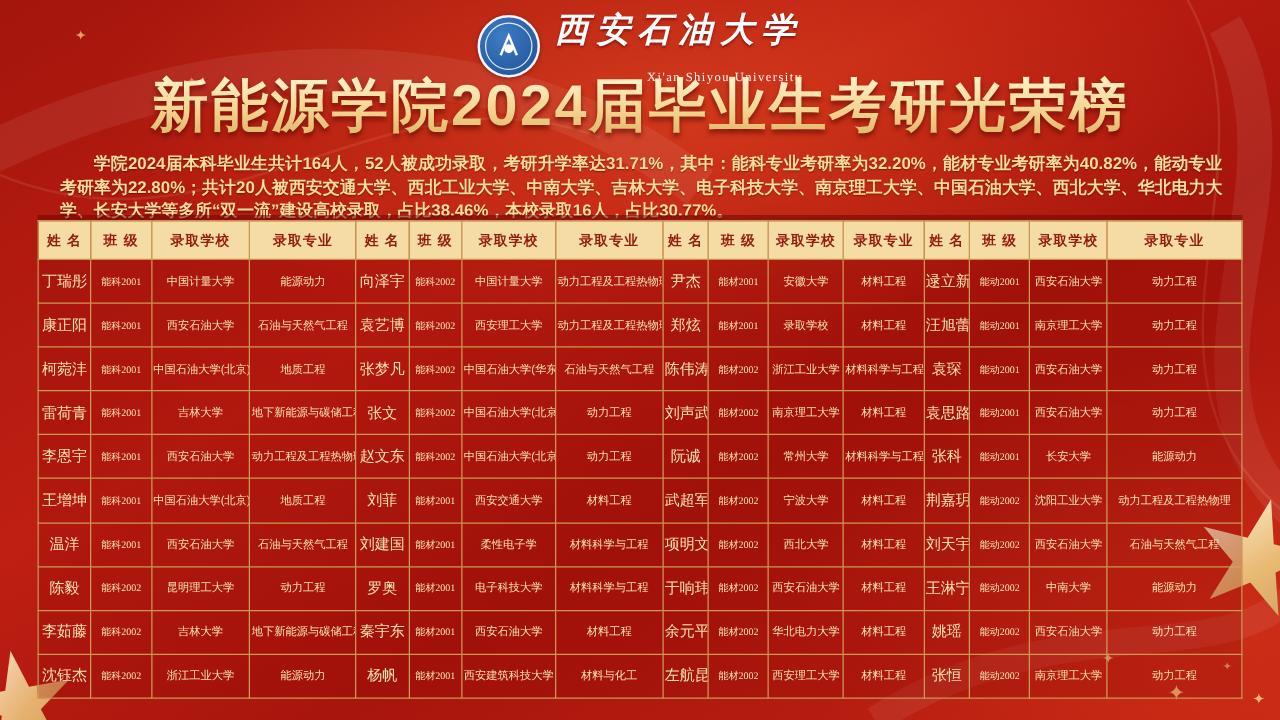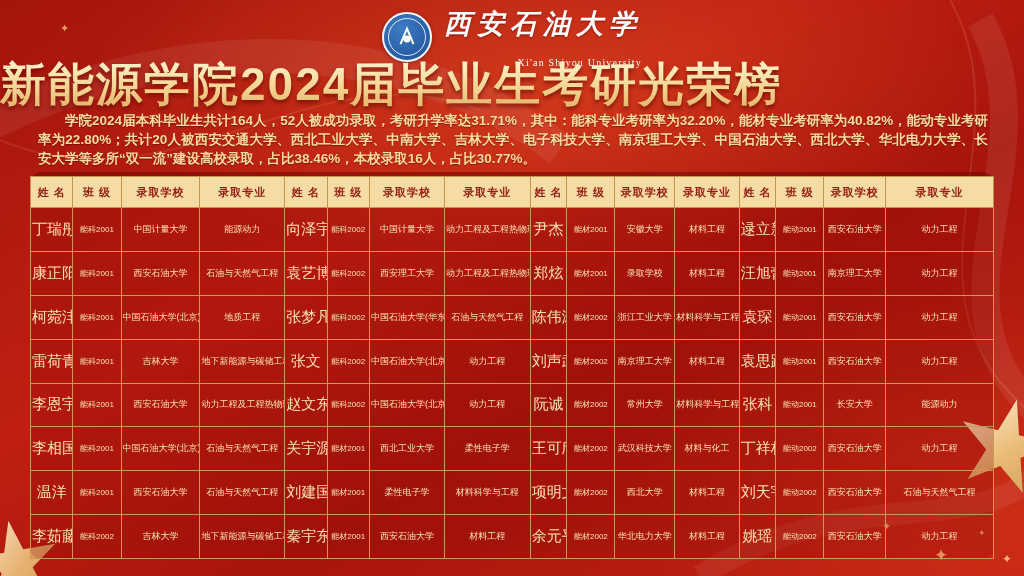--- a/index.html
+++ b/index.html
@@ -19,39 +19,39 @@
 
   .brand{position:absolute;top:6px;left:0;right:0;display:flex;justify-content:center;align-items:center;gap:12px;}
   .logo{width:46px;height:46px;border-radius:50%;background:radial-gradient(circle at 38% 32%,#3d7cc4,#1d4f96);
     border:2px solid #f2f6ff;display:flex;align-items:center;justify-content:center;position:relative;box-shadow:0 1px 4px rgba(60,0,0,.4);}
   .logo::after{content:"";position:absolute;inset:4px;border-radius:50%;border:1px solid rgba(255,255,255,.85);}
   .brand-text{display:flex;flex-direction:column;align-items:flex-end;}
   .uni-cn{color:#ffffff;font-size:27px;font-weight:bold;font-style:italic;letter-spacing:6px;
     text-shadow:0 1px 2px rgba(80,0,0,.5);font-family:"Liberation Serif","DejaVu Serif",serif;}
   .uni-en{color:#ffffff;font-size:10px;letter-spacing:1.2px;margin-top:15px;font-family:Liberation Serif, serif;}
 
-  .title{position:absolute;top:54px;left:0;right:0;margin:0;text-align:left;
+  .title{position:absolute;top:54px;left:0;right:0;margin:0;text-align:center;
     font-size:46px;font-weight:bold;letter-spacing:2px;
     background:linear-gradient(180deg,#fdf0c4 15%,#f3d490 55%,#dca95c 100%);
     -webkit-background-clip:text;background-clip:text;color:transparent;
     filter:drop-shadow(0 3px 2px rgba(90,8,2,.65));}
 
-  .intro{position:absolute;top:112px;left:38px;right:36px;margin:0;
+  .intro{position:absolute;top:112px;left:38px;right:36px;margin:10px;
     color:#f9dd9d;font-size:13.5px;font-weight:bold;line-height:1.4;
     text-align:justify;text-indent:2em;text-shadow:0 1px 1px rgba(80,0,0,.5);}
 
   .table-wrap{position:absolute;left:30px;right:30px;top:176px;bottom:17px;
-    background:rgba(140,10,5,.18);box-shadow:0 -4px 0 rgba(110,8,4,.55);border-radius:12px;}
+    background:rgba(140,10,5,.18);box-shadow:0 -4px 0 rgba(110,8,4,.55);}
   table.roll{width:100%;height:100%;border-collapse:collapse;table-layout:fixed;}
   .roll th{background:#f5dba4;color:#951c10;font-weight:bold;font-size:11px;
     border:1px solid #c8934f;height:30px;padding:0;letter-spacing:1px;}
   .roll td{border:1px solid #cd9754;color:#f8e3b0;font-size:9px;text-align:center;
     padding:0 1px;white-space:nowrap;overflow:hidden;background:rgba(150,12,6,.12);}
-  .roll td.col-class{font-size:8px;letter-spacing:0;}
-  .roll td.col-name{font-size:15px;}
+  .roll td.col-class{font-size:8px;letter-spacing:0;font-family:Liberation Serif, serif;}
+  .roll td.col-name{font-size:12px;}
 </style>
 </head>
 <body>
 
 <div class="poster">
 
   <svg class="decor-svg" viewBox="0 0 1024 576" xmlns="http://www.w3.org/2000/svg">
     <path d="M-60 150 C 180 10, 420 40, 560 150" stroke="rgba(255,255,255,0.07)" stroke-width="34" fill="none"></path>
     <path d="M-40 120 C 160 240, 300 40, 480 110" stroke="rgba(255,230,180,0.10)" stroke-width="2" fill="none"></path>
     <path d="M980 20 C 1060 160, 900 320, 1060 430" stroke="rgba(255,255,255,0.08)" stroke-width="28" fill="none"></path>
@@ -210,70 +210,106 @@
             <td class="col-name">阮诚</td>
             <td class="col-class">能材2002</td>
             <td class="col-school">常州大学</td>
             <td class="col-major">材料科学与工程</td>
             <td class="col-name">张科</td>
             <td class="col-class">能动2001</td>
             <td class="col-school">长安大学</td>
             <td class="col-major">能源动力</td>
           </tr>
           <tr>
-            <td class="col-name">李相国</td>
+            <td class="col-name">王增坤</td>
             <td class="col-class">能科2001</td>
             <td class="col-school">中国石油大学(北京)</td>
-            <td class="col-major">石油与天然气工程</td>
-            <td class="col-name">关宇源</td>
-            <td class="col-class">能材2001</td>
-            <td class="col-school">西北工业大学</td>
-            <td class="col-major">柔性电子学</td>
-            <td class="col-name">王可欣</td>
-            <td class="col-class">能材2002</td>
-            <td class="col-school">武汉科技大学</td>
-            <td class="col-major">材料与化工</td>
-            <td class="col-name">丁祥林</td>
-            <td class="col-class">能动2002</td>
-            <td class="col-school">西安石油大学</td>
-            <td class="col-major">动力工程</td>
+            <td class="col-major">地质工程</td>
+            <td class="col-name">刘菲</td>
+            <td class="col-class">能材2001</td>
+            <td class="col-school">西安交通大学</td>
+            <td class="col-major">材料工程</td>
+            <td class="col-name">武超军</td>
+            <td class="col-class">能材2002</td>
+            <td class="col-school">宁波大学</td>
+            <td class="col-major">材料工程</td>
+            <td class="col-name">荆嘉玥</td>
+            <td class="col-class">能动2002</td>
+            <td class="col-school">沈阳工业大学</td>
+            <td class="col-major">动力工程及工程热物理</td>
           </tr>
           <tr>
             <td class="col-name">温洋</td>
             <td class="col-class">能科2001</td>
             <td class="col-school">西安石油大学</td>
             <td class="col-major">石油与天然气工程</td>
             <td class="col-name">刘建国</td>
             <td class="col-class">能材2001</td>
             <td class="col-school">柔性电子学</td>
             <td class="col-major">材料科学与工程</td>
             <td class="col-name">项明文</td>
             <td class="col-class">能材2002</td>
             <td class="col-school">西北大学</td>
             <td class="col-major">材料工程</td>
             <td class="col-name">刘天宇</td>
             <td class="col-class">能动2002</td>
             <td class="col-school">西安石油大学</td>
             <td class="col-major">石油与天然气工程</td>
           </tr>
           <tr>
+            <td class="col-name">陈毅</td>
+            <td class="col-class">能科2002</td>
+            <td class="col-school">昆明理工大学</td>
+            <td class="col-major">动力工程</td>
+            <td class="col-name">罗奥</td>
+            <td class="col-class">能材2001</td>
+            <td class="col-school">电子科技大学</td>
+            <td class="col-major">材料科学与工程</td>
+            <td class="col-name">于响玮</td>
+            <td class="col-class">能材2002</td>
+            <td class="col-school">西安石油大学</td>
+            <td class="col-major">材料工程</td>
+            <td class="col-name">王淋宁</td>
+            <td class="col-class">能动2002</td>
+            <td class="col-school">中南大学</td>
+            <td class="col-major">能源动力</td>
+          </tr>
+          <tr>
             <td class="col-name">李茹藤</td>
             <td class="col-class">能科2002</td>
             <td class="col-school">吉林大学</td>
             <td class="col-major">地下新能源与碳储工程</td>
             <td class="col-name">秦宇东</td>
             <td class="col-class">能材2001</td>
             <td class="col-school">西安石油大学</td>
             <td class="col-major">材料工程</td>
             <td class="col-name">余元平</td>
             <td class="col-class">能材2002</td>
             <td class="col-school">华北电力大学</td>
             <td class="col-major">材料工程</td>
             <td class="col-name">姚瑶</td>
             <td class="col-class">能动2002</td>
             <td class="col-school">西安石油大学</td>
             <td class="col-major">动力工程</td>
           </tr>
+          <tr>
+            <td class="col-name">沈钰杰</td>
+            <td class="col-class">能科2002</td>
+            <td class="col-school">浙江工业大学</td>
+            <td class="col-major">能源动力</td>
+            <td class="col-name">杨帆</td>
+            <td class="col-class">能材2001</td>
+            <td class="col-school">西安建筑科技大学</td>
+            <td class="col-major">材料与化工</td>
+            <td class="col-name">左航昆</td>
+            <td class="col-class">能材2002</td>
+            <td class="col-school">西安理工大学</td>
+            <td class="col-major">材料工程</td>
+            <td class="col-name">张恒</td>
+            <td class="col-class">能动2002</td>
+            <td class="col-school">南京理工大学</td>
+            <td class="col-major">动力工程</td>
+          </tr>
         </tbody>
     </table>
   </div>
 
 </div>
 
 </body></html>

